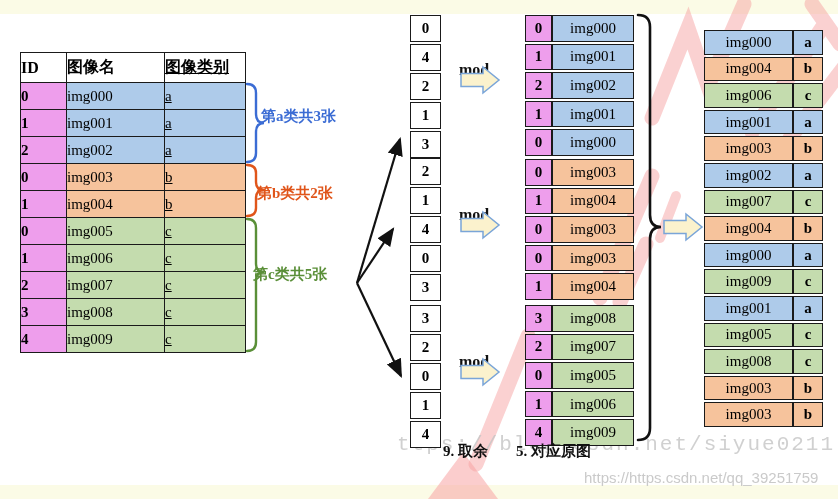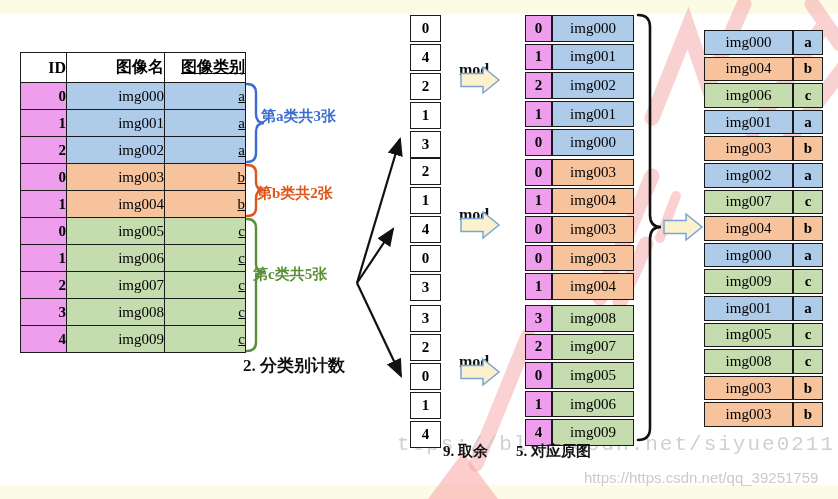--- a/index.html
+++ b/index.html
@@ -6,21 +6,21 @@
   #canvas{position:relative;width:838px;height:499px;background:#ffffff;overflow:hidden;
           font-family:"Liberation Serif","DejaVu Serif",serif;}
   .strip{position:absolute;left:0;width:838px;height:14px;background:#fbfbe6;z-index:0;}
   #strip-top{top:0;} #strip-bottom{top:485px;}
   svg.layer{position:absolute;left:0;top:0;pointer-events:none;}
   #wm-layer{z-index:1;} #line-layer{z-index:3;}
   .content{position:absolute;z-index:2;}
 
   
   #step1-table{border-collapse:collapse;}
-  #step1-table th,#step1-table td{border:1.7px solid #1a1a1a;text-align:right;padding:0;}
+  #step1-table th,#step1-table td{border:1.7px solid #1a1a1a;text-align:left;padding:0;}
   #step1-table th{height:29px;font-size:16px;background:#fff;}
   #step1-table td{height:26px;font-size:15px;}
   .col-id{width:45px;} .col-name{width:97px;} .col-cls{width:80px;text-decoration:underline;}
   .idc{font-weight:bold;}
 
   
   .shuffle-col{position:absolute;z-index:2;}
   .scell{width:29px;height:25.4px;border:1.7px solid #1a1a1a;margin-bottom:1.6px;
          background:#fff;display:flex;align-items:center;justify-content:center;
          font-weight:bold;font-size:15px;}
@@ -133,21 +133,20 @@
           <td class="idc col-id" style="background: rgb(238, 158, 236);">4</td>
           <td class="col-name" style="background: rgb(196, 220, 174);">img009</td>
           <td class="col-cls" style="background: rgb(196, 220, 174);">c</td>
         </tr>
       </tbody>
   </table>
 
   <div class="grp-label" style="left: 261px; top: 107px; color: rgb(59, 108, 212);">第a类共3张</div>
   <div class="grp-label" style="left: 257px; top: 184px; color: rgb(224, 85, 26);">第b类共2张</div>
   <div class="grp-label" style="left: 253px; top: 265px; color: rgb(90, 143, 56);">第c类共5张</div>
-  <div class="caption" style="left:243px;top:354px;">2. 分类别计数</div>
 
   <div class="shuffle-col" style="left:410px;top:15px;">
       <div class="scell">0</div>
       <div class="scell">4</div>
       <div class="scell">2</div>
       <div class="scell">1</div>
       <div class="scell">3</div>
     </div>
   <div class="shuffle-col" style="left:410px;top:158px;">
       <div class="scell">2</div>

